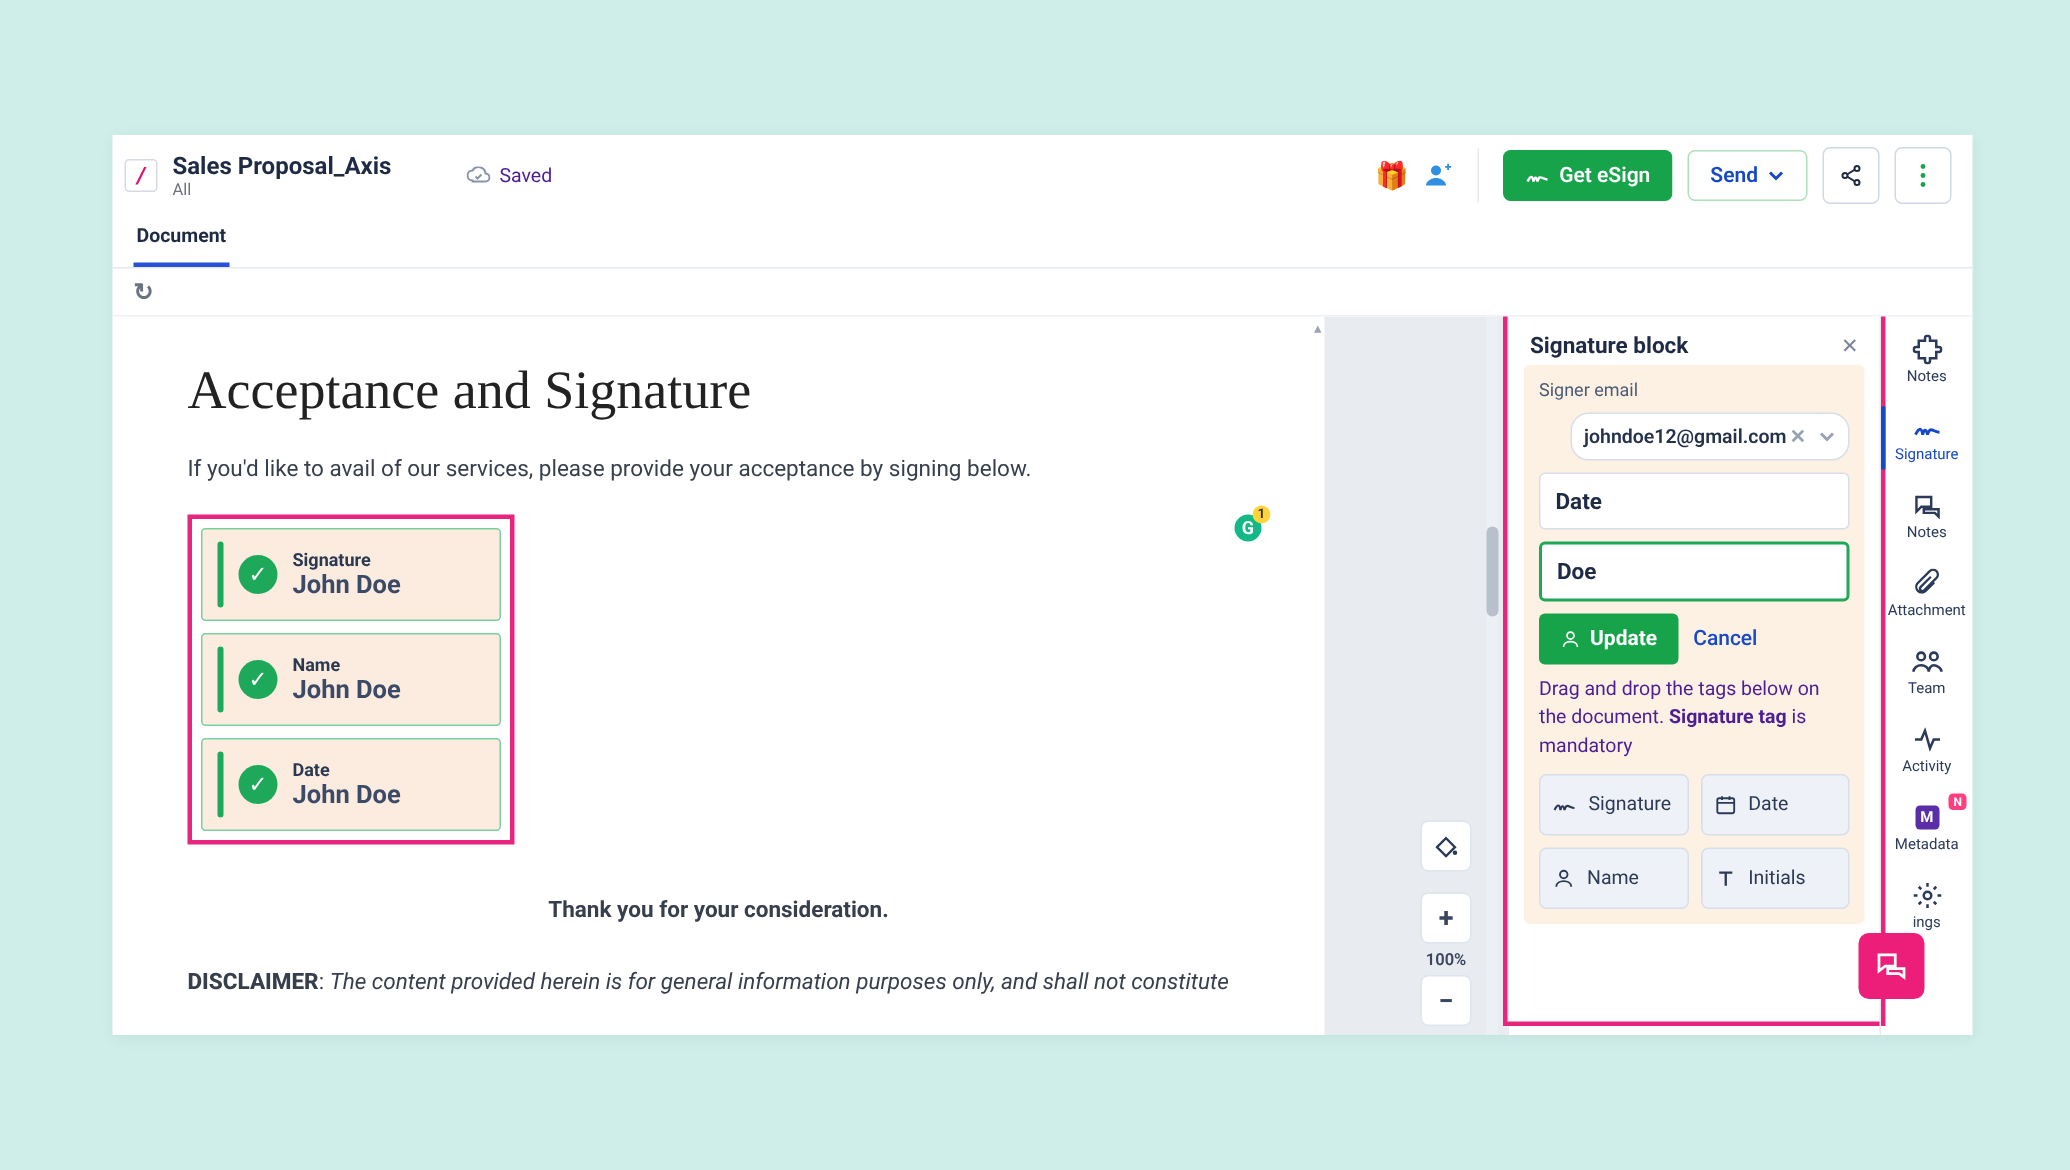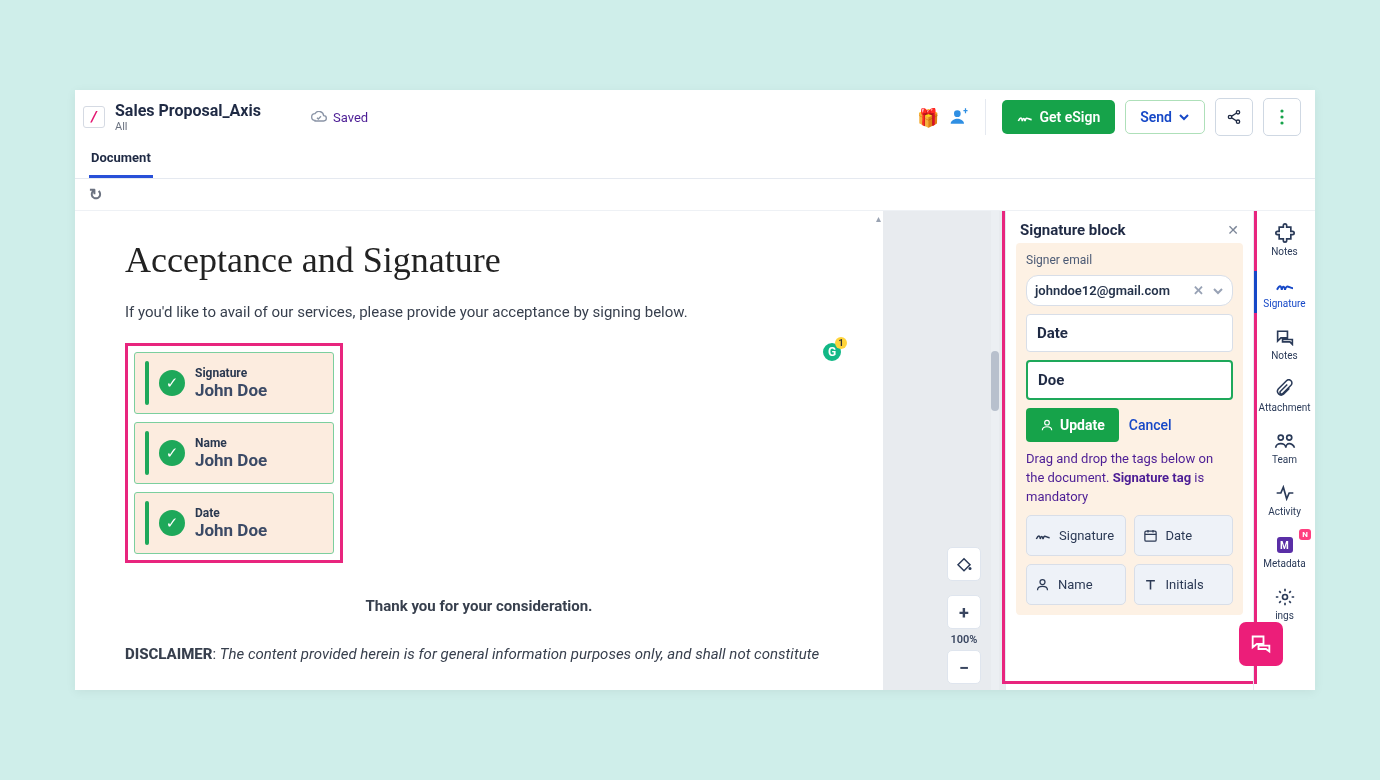--- a/index.html
+++ b/index.html
@@ -91,21 +91,21 @@
     position:absolute; left:-4px; top:-4px; right:-4px; bottom:6px;
     border:3px solid #e8257e; pointer-events:none;
   }
   .panel-head { padding:10px 14px 4px; display:flex;align-items:center;justify-content:space-between;}
   .panel-title { font-weight:700;color:#1f2a44;font-size:15px;}
   .close-x { color:#7c8698;font-size:14px;cursor:pointer;}
   .panel-body { padding:0 10px 10px; overflow:auto; flex:1;}
   .signer-h { font-weight:700;color:#233251;font-size:13px;padding:4px 4px 8px;}
   .signer-card { background:#fdf1e4;border-radius:4px;padding:10px;display:flex;flex-direction:column;gap:8px;}
   .field-label { font-size:12px;color:#4b5a75;}
-  .select-box { background:#fff;border:1px solid #d8dee8;border-radius:12px;padding:7px 8px;display:flex;align-items:center;justify-content:space-between;font-size:13px;color:#24324a;font-weight:600;}
+  .select-box { background:#fff;border:1px solid #d8dee8;border-radius:12px;padding:7px 8px;display:flex;align-items:center;justify-content:space-between;font-size:13px;color:#24324a;font-weight:600;margin-left:21px;}
   .sel-right { display:flex;align-items:center;gap:8px;color:#98a2b5;}
   .text-input { background:#fff;border:1px solid #d8dee8;border-radius:4px;padding:9px 10px;font-size:15px;font-weight:700;color:#1f2a44;}
   .text-input.focused { border:2px solid #1ea85a; }
   .btn-row { display:flex;gap:10px;align-items:center;}
   .update-btn { background:#16a34a;color:#fff;border:none;border-radius:4px;padding:9px 14px;font-weight:700;display:flex;align-items:center;gap:6px;cursor:pointer;font-size:14px;}
   .cancel-link { color:#1648c7;font-weight:500;cursor:pointer;font-size:14px;}
   .hint { font-size:13px;color:#4c1d95;line-height:1.45;}
   .hint b{font-weight:700;}
   .tag-grid { display:grid;grid-template-columns:1fr 1fr;gap:8px;}
   .tag-chip { background:#eef2f8;border:1px solid #d8dee8;border-radius:5px;padding:12px 8px;display:flex;align-items:center;gap:8px;color:#2c3a55;font-size:13px;cursor:grab;}

